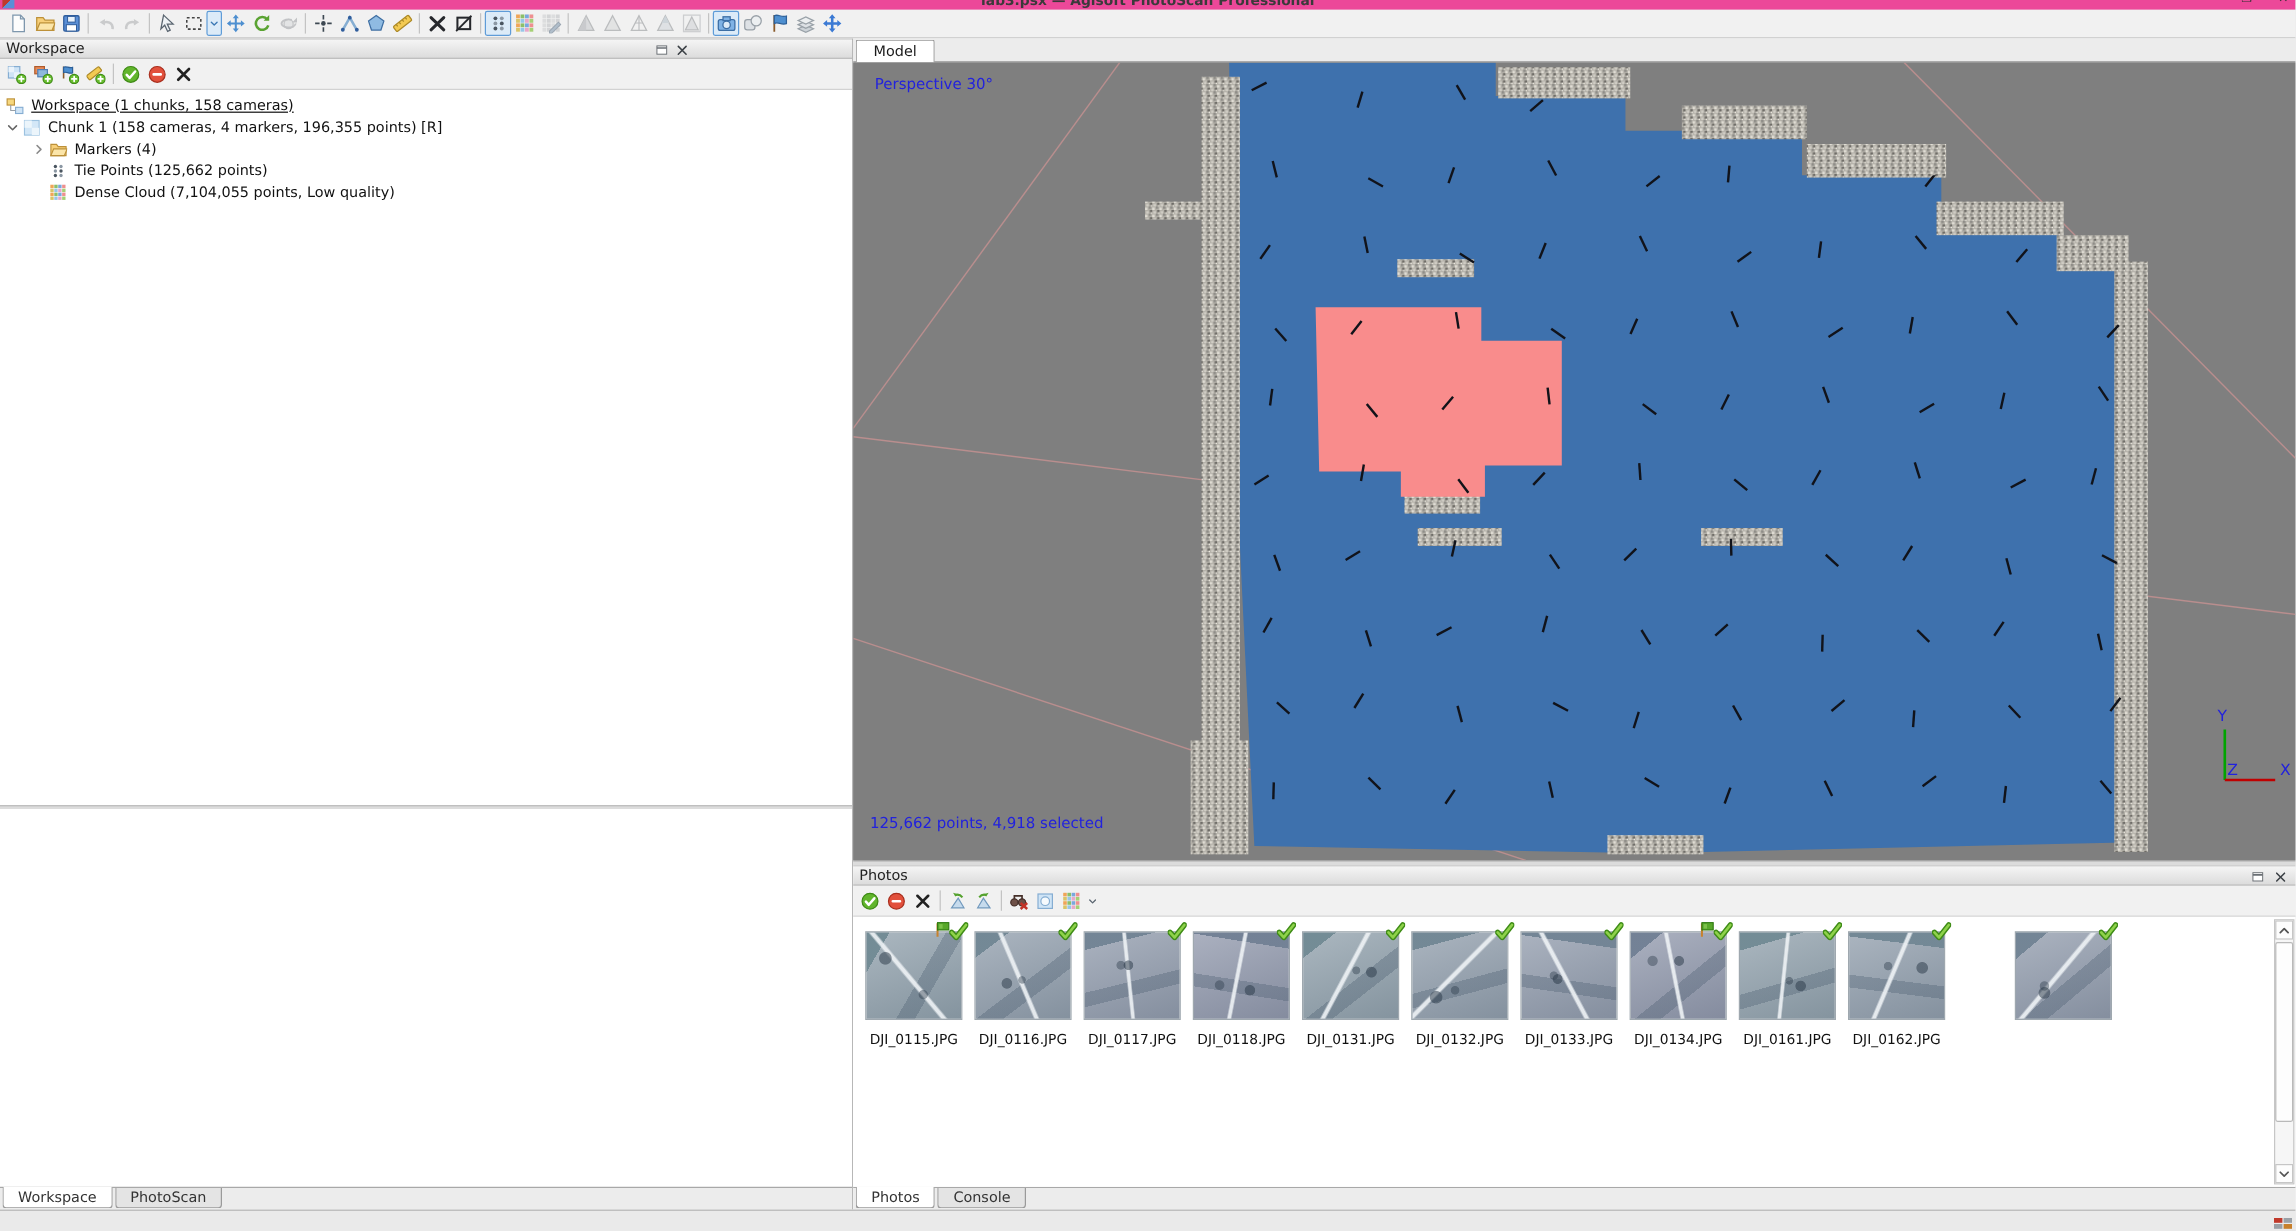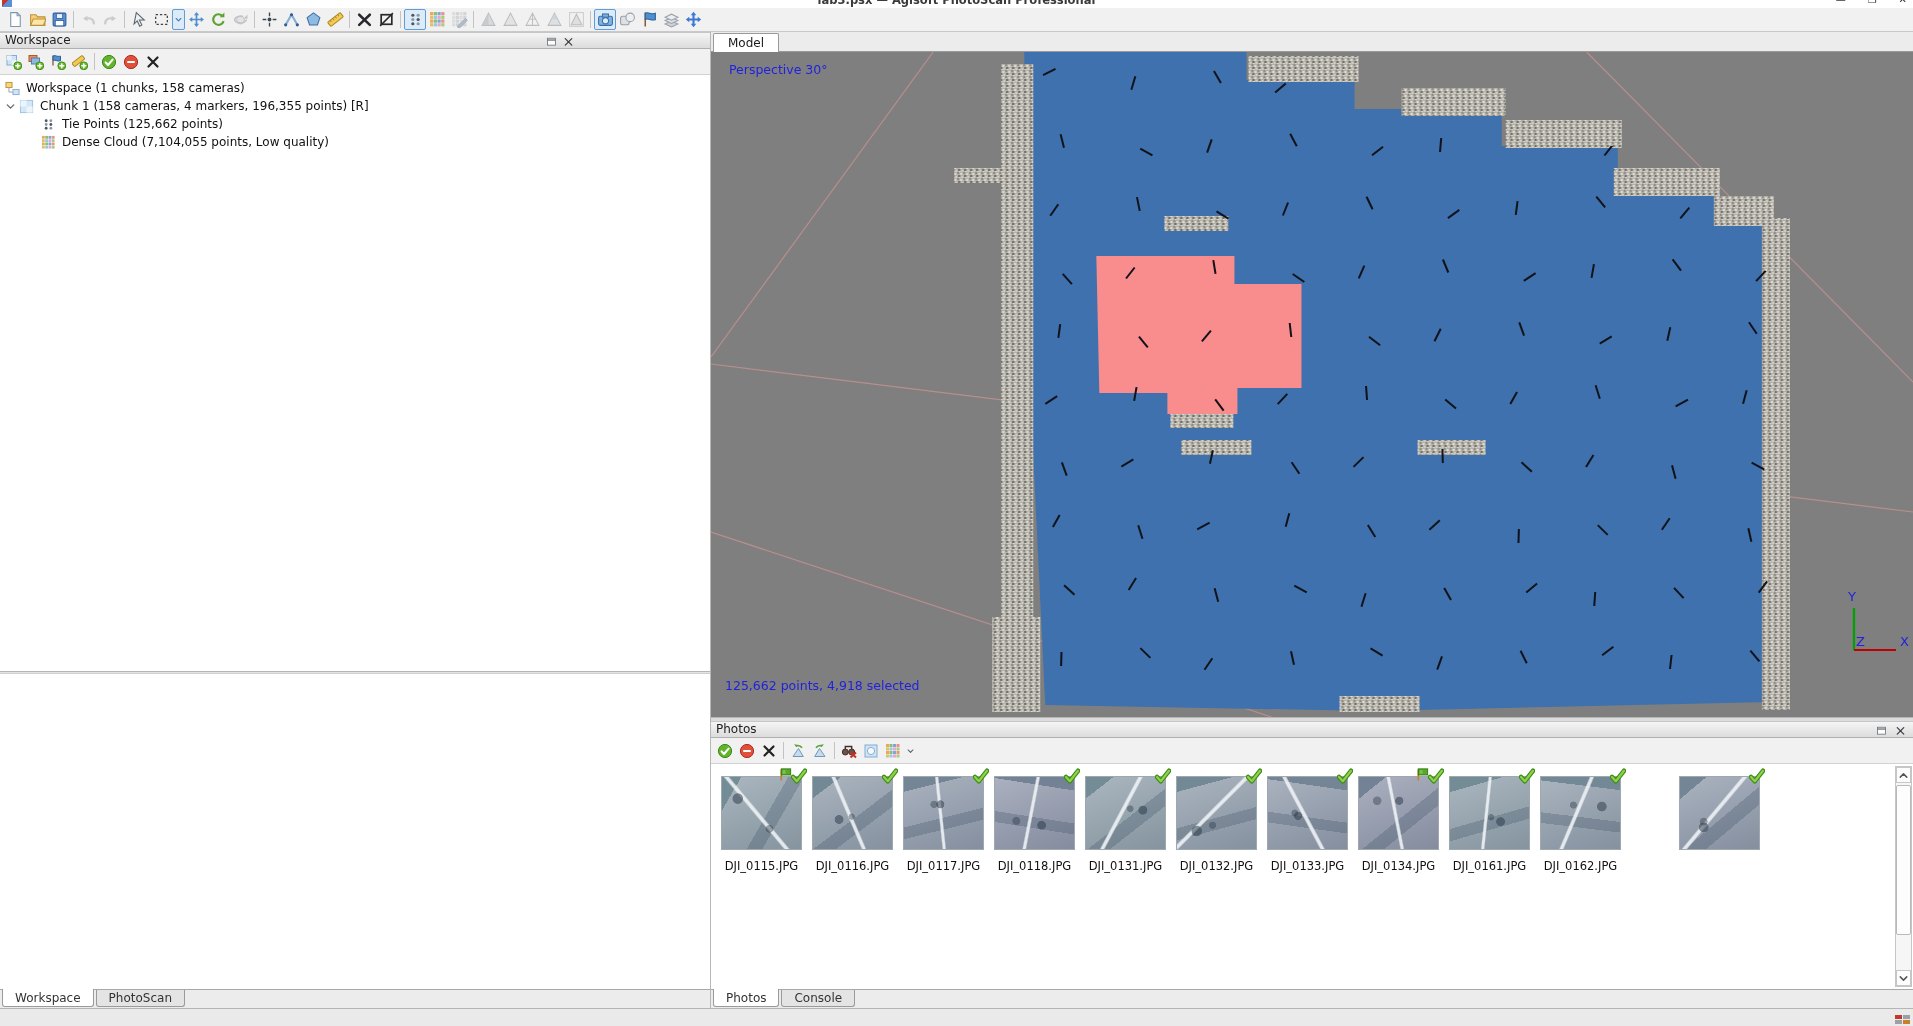--- a/index.html
+++ b/index.html
@@ -1,21 +1,21 @@
 <!DOCTYPE html>
 <html><head>
 <meta charset="utf-8">
 <style>
   * { margin:0; padding:0; box-sizing:border-box; }
   html,body { width:1913px; height:1026px; overflow:hidden; }
   body { font-family:"DejaVu Sans", sans-serif; font-size:12px; color:#1a1a1a; background:#ececec; }
   .window { width:1913px; height:1026px; display:flex; flex-direction:column; background:#ececec; }
 
   
-  .titlebar { height:8px; background:#ffffff; position:relative; overflow:hidden; flex:none; }
+  .titlebar { height:8px; background:#ec4899; position:relative; overflow:hidden; flex:none; }
   .titlebar .title-text { position:absolute; left:0; right:0; top:-7px; text-align:center; font-size:11.5px; font-weight:bold; color:#3a3a3a; }
   .titlebar .app-ico { position:absolute; left:2px; top:-3px; width:10px; height:10px; background:linear-gradient(135deg,#c0392b 0 50%,#5b8fd6 50%); }
   .win-controls { position:absolute; right:6px; top:-6px; display:flex; gap:22px; font-size:10px; color:#333; }
 
   .menubar { height:23px; background:#fbfbfb; border-bottom:1px solid #e0e0e0; display:flex; align-items:center; padding-left:4px; flex:none; }
   .menu-item { padding:3px 9px; font-size:12.5px; color:#111; }
   .menu-item u { text-decoration:underline; }
 
   .toolbar { height:24px; background:#f1f1f1; border-bottom:1px solid #c9c9c9; display:flex; align-items:center; padding-left:4px; flex:none; }
   .tb-btn { width:22px; height:21px; display:flex; align-items:center; justify-content:center; border:1px solid transparent; border-radius:2px; flex:none; }
@@ -383,21 +383,21 @@
               <rect x="4" y="6.9" width="8" height="2.2" rx="1" fill="#fff"></rect>
             </svg>
           </div>
           <div class="tb-btn">
             <svg class="ico" width="16" height="16" viewBox="0 0 16 16">
               <path d="M3.5 3.5l9 9M12.5 3.5l-9 9" stroke="#222" stroke-width="2.2" stroke-linecap="round" stroke-linejoin="round"></path>
             </svg>
           </div>
         </div>
       <div class="tree" id="ws-tree">
-          <div class="tree-row" style="padding-left: 4px;">
+          <div class="tree-row" style="padding-left: 4px; text-decoration: underline;">
             <span class="ticon">
               <svg class="ico" width="15" height="15" viewBox="0 0 16 16">
                 <rect x="1" y="1.5" width="6.5" height="5.5" fill="#f6d77e" stroke="#bd9139"></rect>
                 <rect x="8.5" y="9" width="6.5" height="5.5" fill="#cfe4f6" stroke="#85add2"></rect>
                 <path d="M4.2 7v4.8h4.3" fill="none" stroke="#98a0a8"></path>
               </svg>
             </span>
             <span>Workspace (1 chunks, 158 cameras)</span>
           </div>
           <div class="tree-row" style="padding-left: 2px;">
@@ -407,20 +407,34 @@
               </svg>
             </span>
             <span class="ticon">
               <svg class="ico" width="15" height="15" viewBox="0 0 16 16">
                 <rect x="1.5" y="1.5" width="13" height="13" fill="#d3e7f7" stroke="#9cc2e0"></rect>
                 <rect x="1.5" y="1.5" width="6.5" height="6.5" fill="#ecf5fb"></rect>
                 <rect x="8" y="8" width="6.5" height="6.5" fill="#ecf5fb"></rect>
               </svg>
             </span>
             <span>Chunk 1 (158 cameras, 4 markers, 196,355 points) [R]</span>
+          </div>
+          <div class="tree-row" style="padding-left: 24px;">
+            <span class="exp">
+              <svg class="ico" width="13" height="13" viewBox="0 0 16 16">
+                <path d="M6 4l4 4-4 4" fill="none" stroke="#8a8a8a" stroke-width="1.6" stroke-linecap="round" stroke-linejoin="round"></path>
+              </svg>
+            </span>
+            <span class="ticon">
+              <svg class="ico" width="15" height="15" viewBox="0 0 16 16">
+                <path d="M1.5 3.5h5l1.5 2h7v8H1.5z" fill="#f7cf79" stroke="#bd9139"></path>
+                <path d="M1.5 13.5l2.5-6h12l-2.5 6z" fill="#fbe5a9" stroke="#bd9139"></path>
+              </svg>
+            </span>
+            <span>Markers (4)</span>
           </div>
           <div class="tree-row" style="padding-left: 24px;">
             <span class="exp"></span>
             <span class="ticon">
               <svg class="ico" width="15" height="15" viewBox="0 0 16 16">
                 <g fill="#4a5560">
                   <circle cx="5.5" cy="4" r="1.5"></circle>
                   <circle cx="10.5" cy="4" r="1.5" fill="#8c98a4"></circle>
                   <circle cx="5.5" cy="8" r="1.5" fill="#8c98a4"></circle>
                   <circle cx="10.5" cy="8" r="1.5"></circle>

